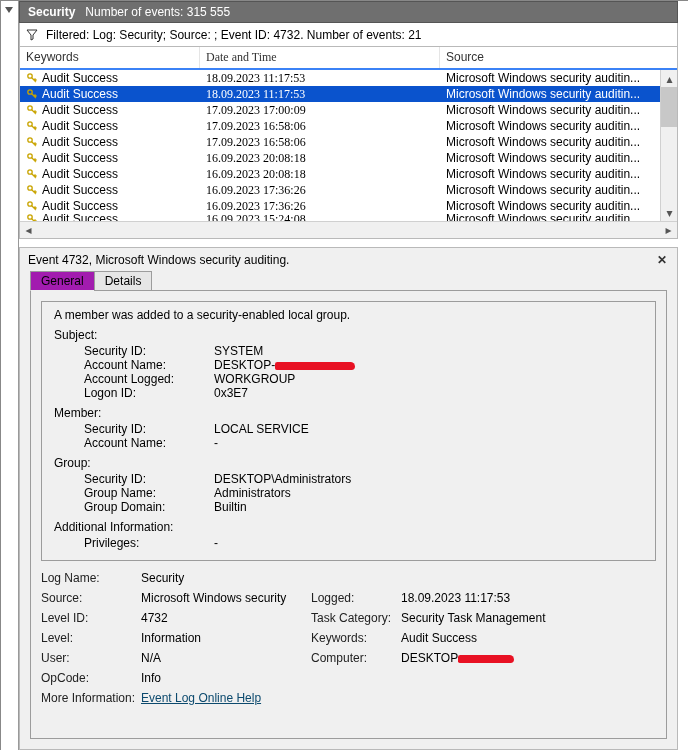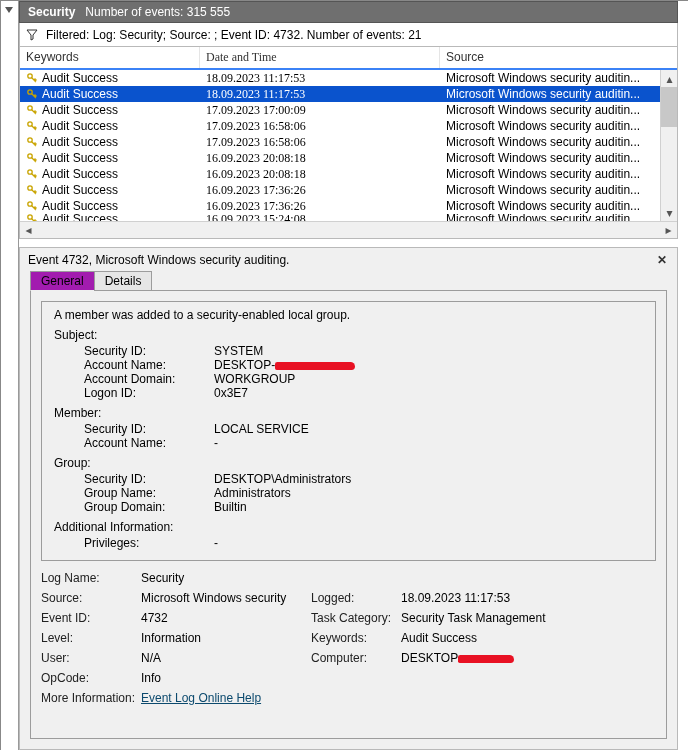--- a/index.html
+++ b/index.html
@@ -254,21 +254,21 @@
           <div class="kv-indent">
             <div class="kv-row">
                 <span class="k">Security ID:</span>
                 <span class="v">SYSTEM</span>
               </div>
             <div class="kv-row">
                 <span class="k">Account Name:</span>
                 <span class="v"><span>DESKTOP-</span><span class="redact w80"></span></span>
               </div>
             <div class="kv-row">
-                <span class="k">Account Domain:</span>
+                <span class="k">Account Logged:</span>
                 <span class="v">WORKGROUP</span>
               </div>
             <div class="kv-row">
                 <span class="k">Logon ID:</span>
                 <span class="v">0x3E7</span>
               </div>
           </div>
 
           <div class="fieldset-label">Member:</div>
           <div class="kv-indent">
@@ -309,21 +309,21 @@
 
         <div class="summary">
           <span class="lbl">Log Name:</span>
           <span style="grid-column:2 / span 3">Security</span>
 
           <span class="lbl">Source:</span>
           <span>Microsoft Windows security</span>
           <span class="lbl">Logged:</span>
           <span>18.09.2023 11:17:53</span>
 
-          <span class="lbl">Event ID:</span>
+          <span class="lbl">Level ID:</span>
           <span>4732</span>
           <span class="lbl">Task Category:</span>
           <span>Security Task Management</span>
 
           <span class="lbl">Level:</span>
           <span>Information</span>
           <span class="lbl">Keywords:</span>
           <span>Audit Success</span>
 
           <span class="lbl">User:</span>

